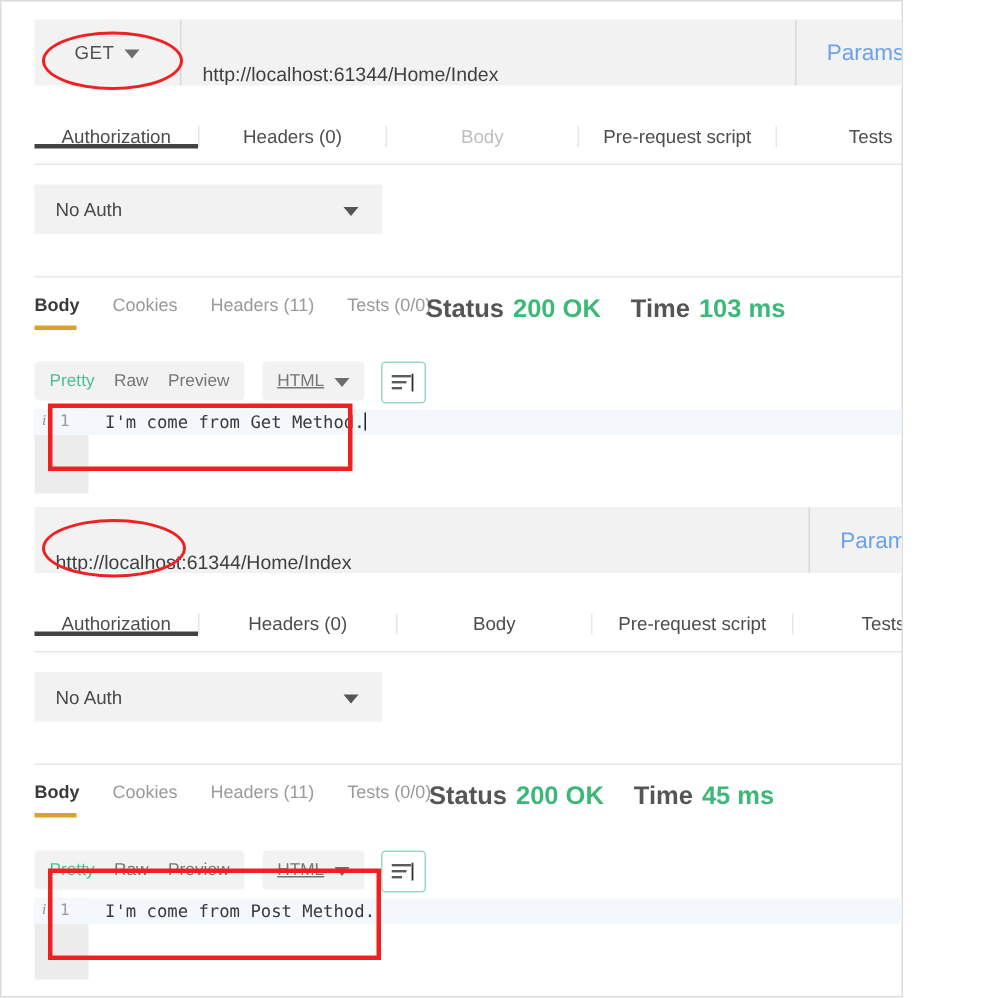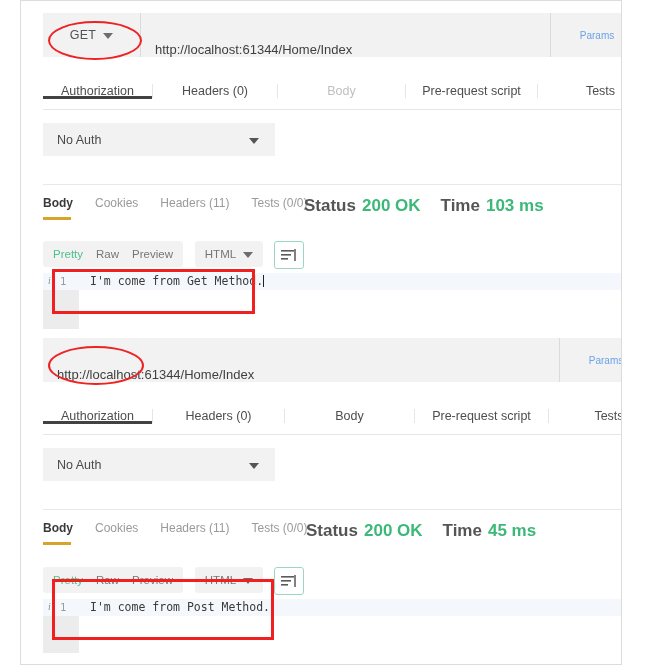--- a/index.html
+++ b/index.html
@@ -18,21 +18,20 @@
 
   .page {
     position: absolute;
     left: 0; top: 0;
     width: 602px;
     height: 665px;
     background: #ffffff;
     border: 1px solid #dcdcdc;
     box-sizing: border-box;
     overflow: hidden;
-    margin-left: 20px;
   }
 
   
   .panel { position: absolute; }
 
   .url-bar {
     position: absolute;
     height: 44px;
     background: #f2f2f2;
     display: flex;
@@ -66,21 +65,21 @@
     align-items: flex-end;
     padding-left: 14px;
     font-size: 13px;
     color: #3f3f3f;
   }
   .params-box {
     width: 92px;
     display: flex;
     align-items: center;
     justify-content: center;
-    font-size: 10px;
+    font-size: 15px;
     color: #6ba2e8;
     border-left: 1px solid #dadada;
   }
   .send-btn {
     width: 58px;
     background: #be185d;
     color: #ffffff;
     font-size: 12px;
     font-weight: bold;
     display: flex;
@@ -194,20 +193,21 @@
     background: #f2f2f2;
     border-radius: 3px;
     display: flex;
     align-items: center;
     justify-content: center;
     gap: 7px;
     width: 68px;
     font-size: 11.5px;
     color: #767676;
     margin-left: 12px;
+    text-decoration: underline;
   }
   .fmt-select .caret { border-top-color: #6d6d6d; }
   .wrap-btn {
     width: 28px; height: 26px;
     margin-left: 11px;
     border: 1px solid #9ad8bf;
     border-radius: 3px;
     background: #fff;
     display: flex;
     align-items: center;

